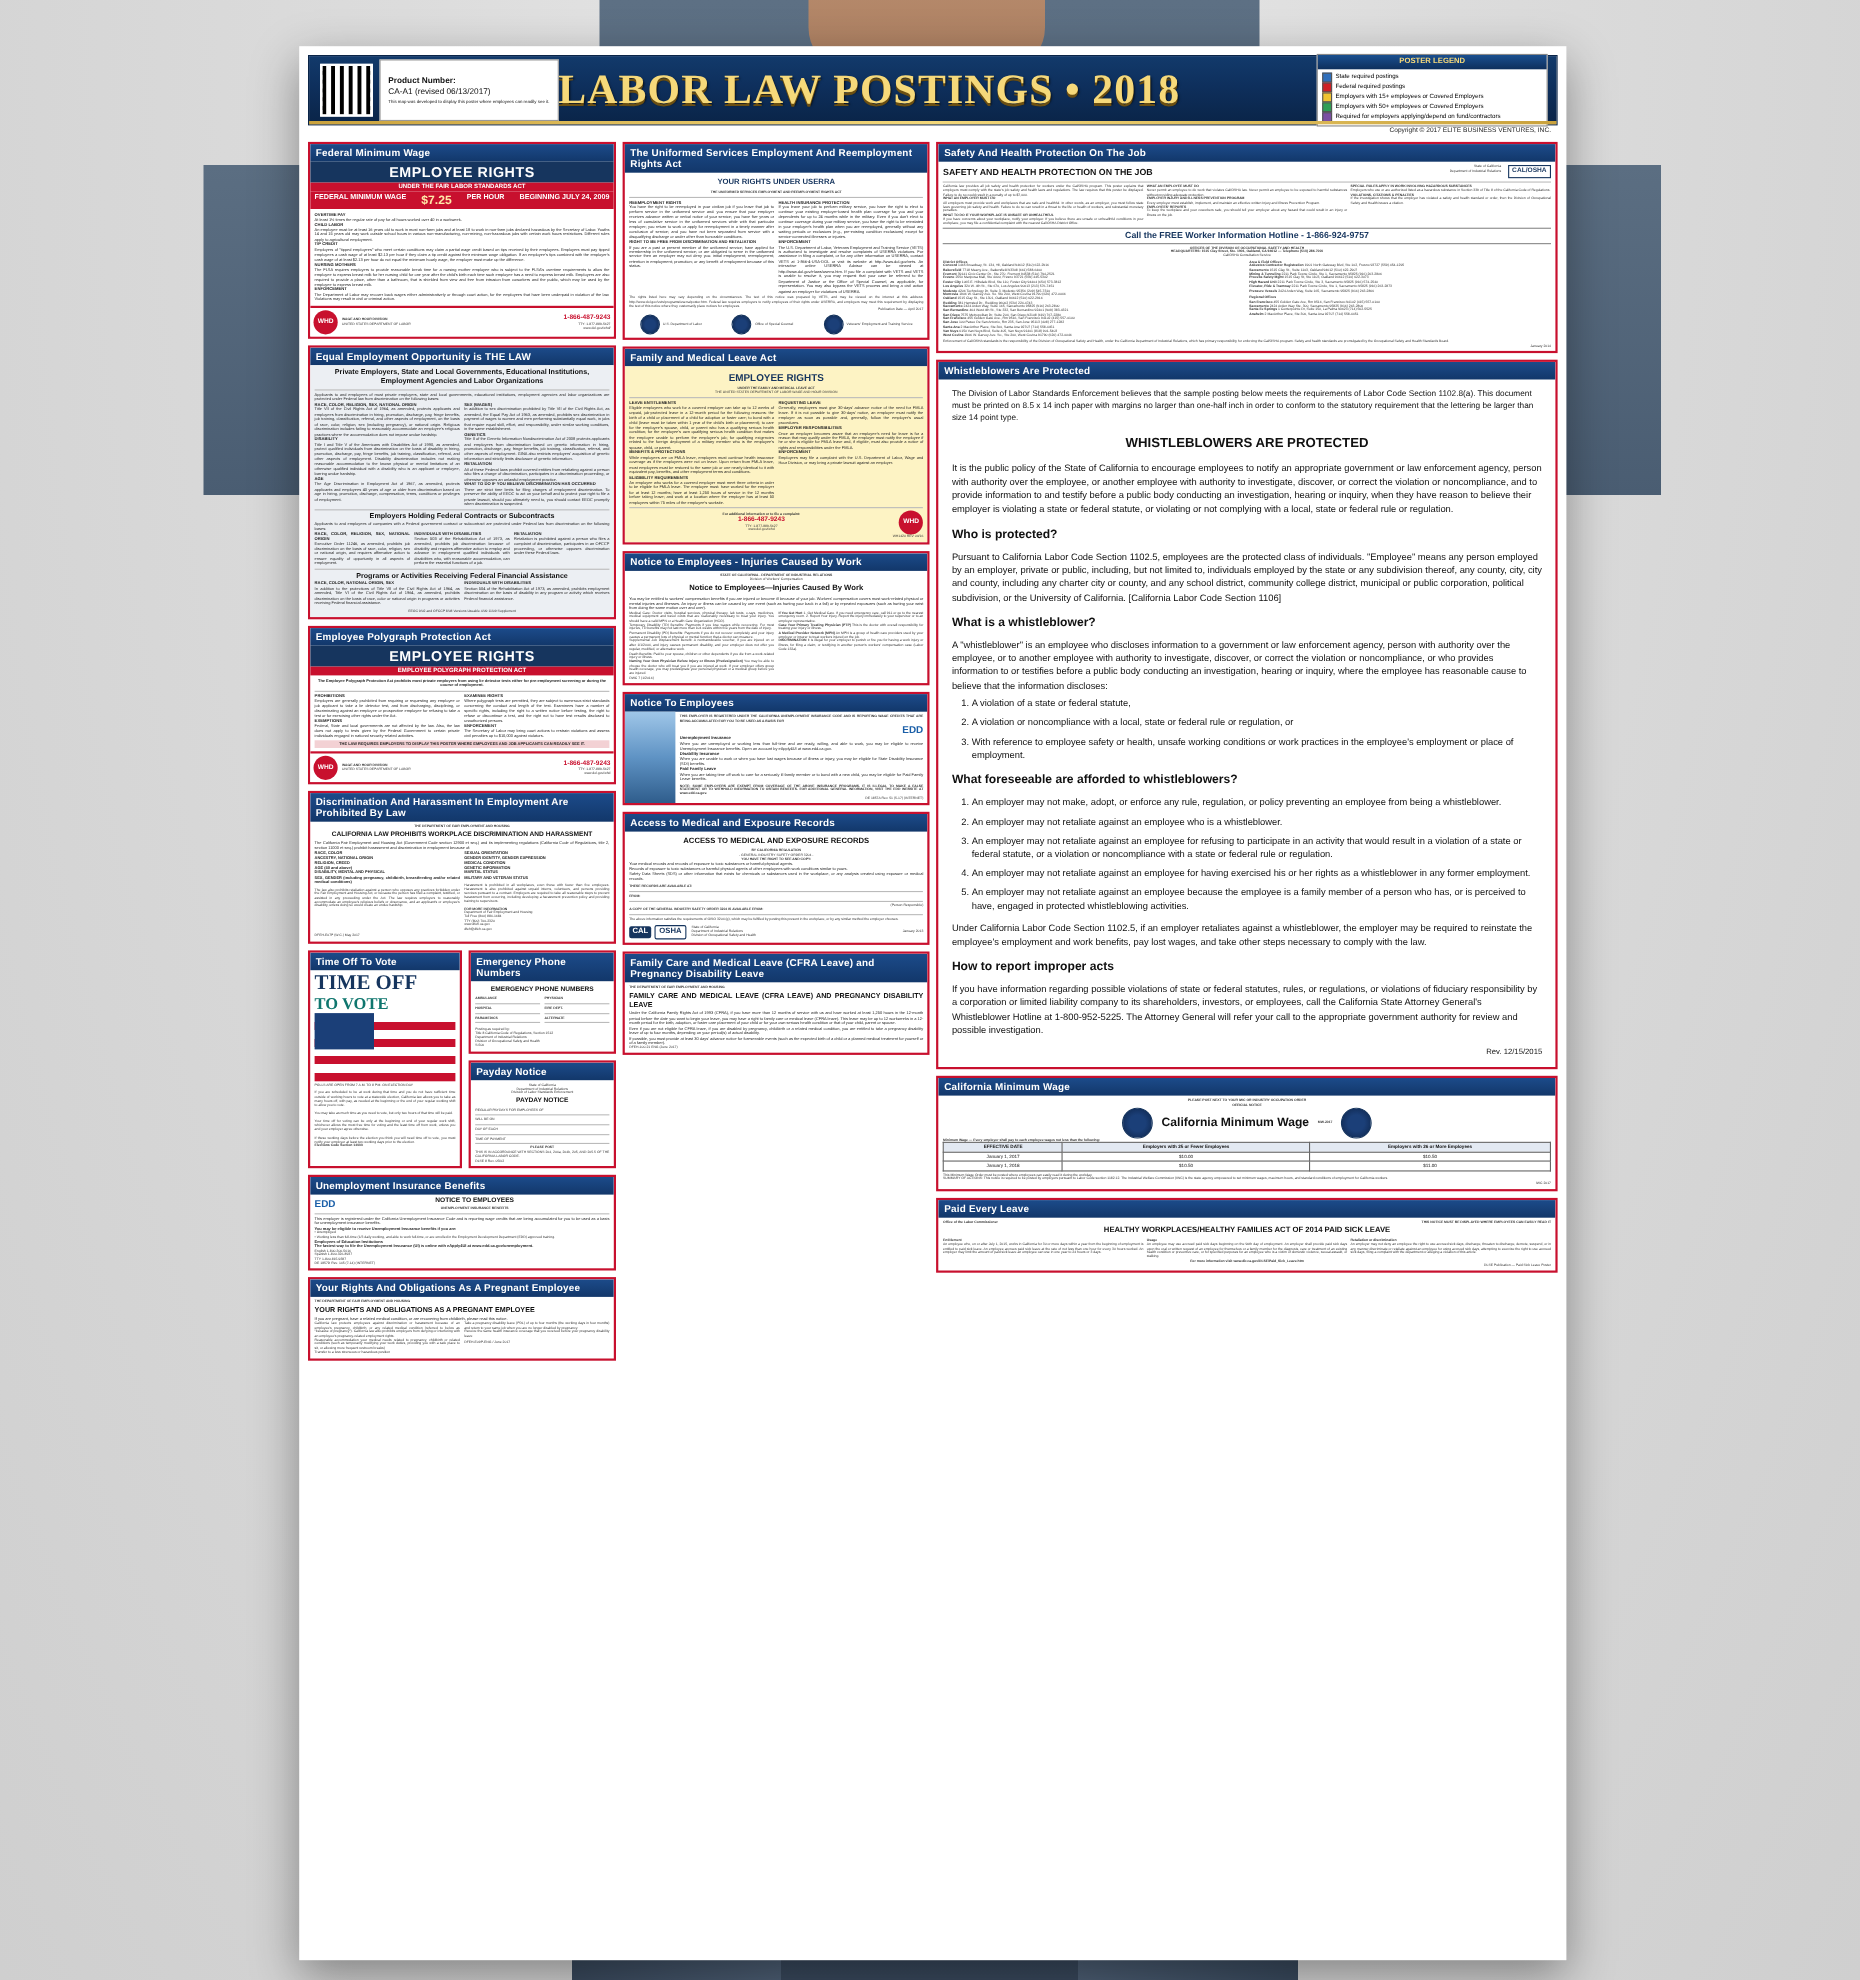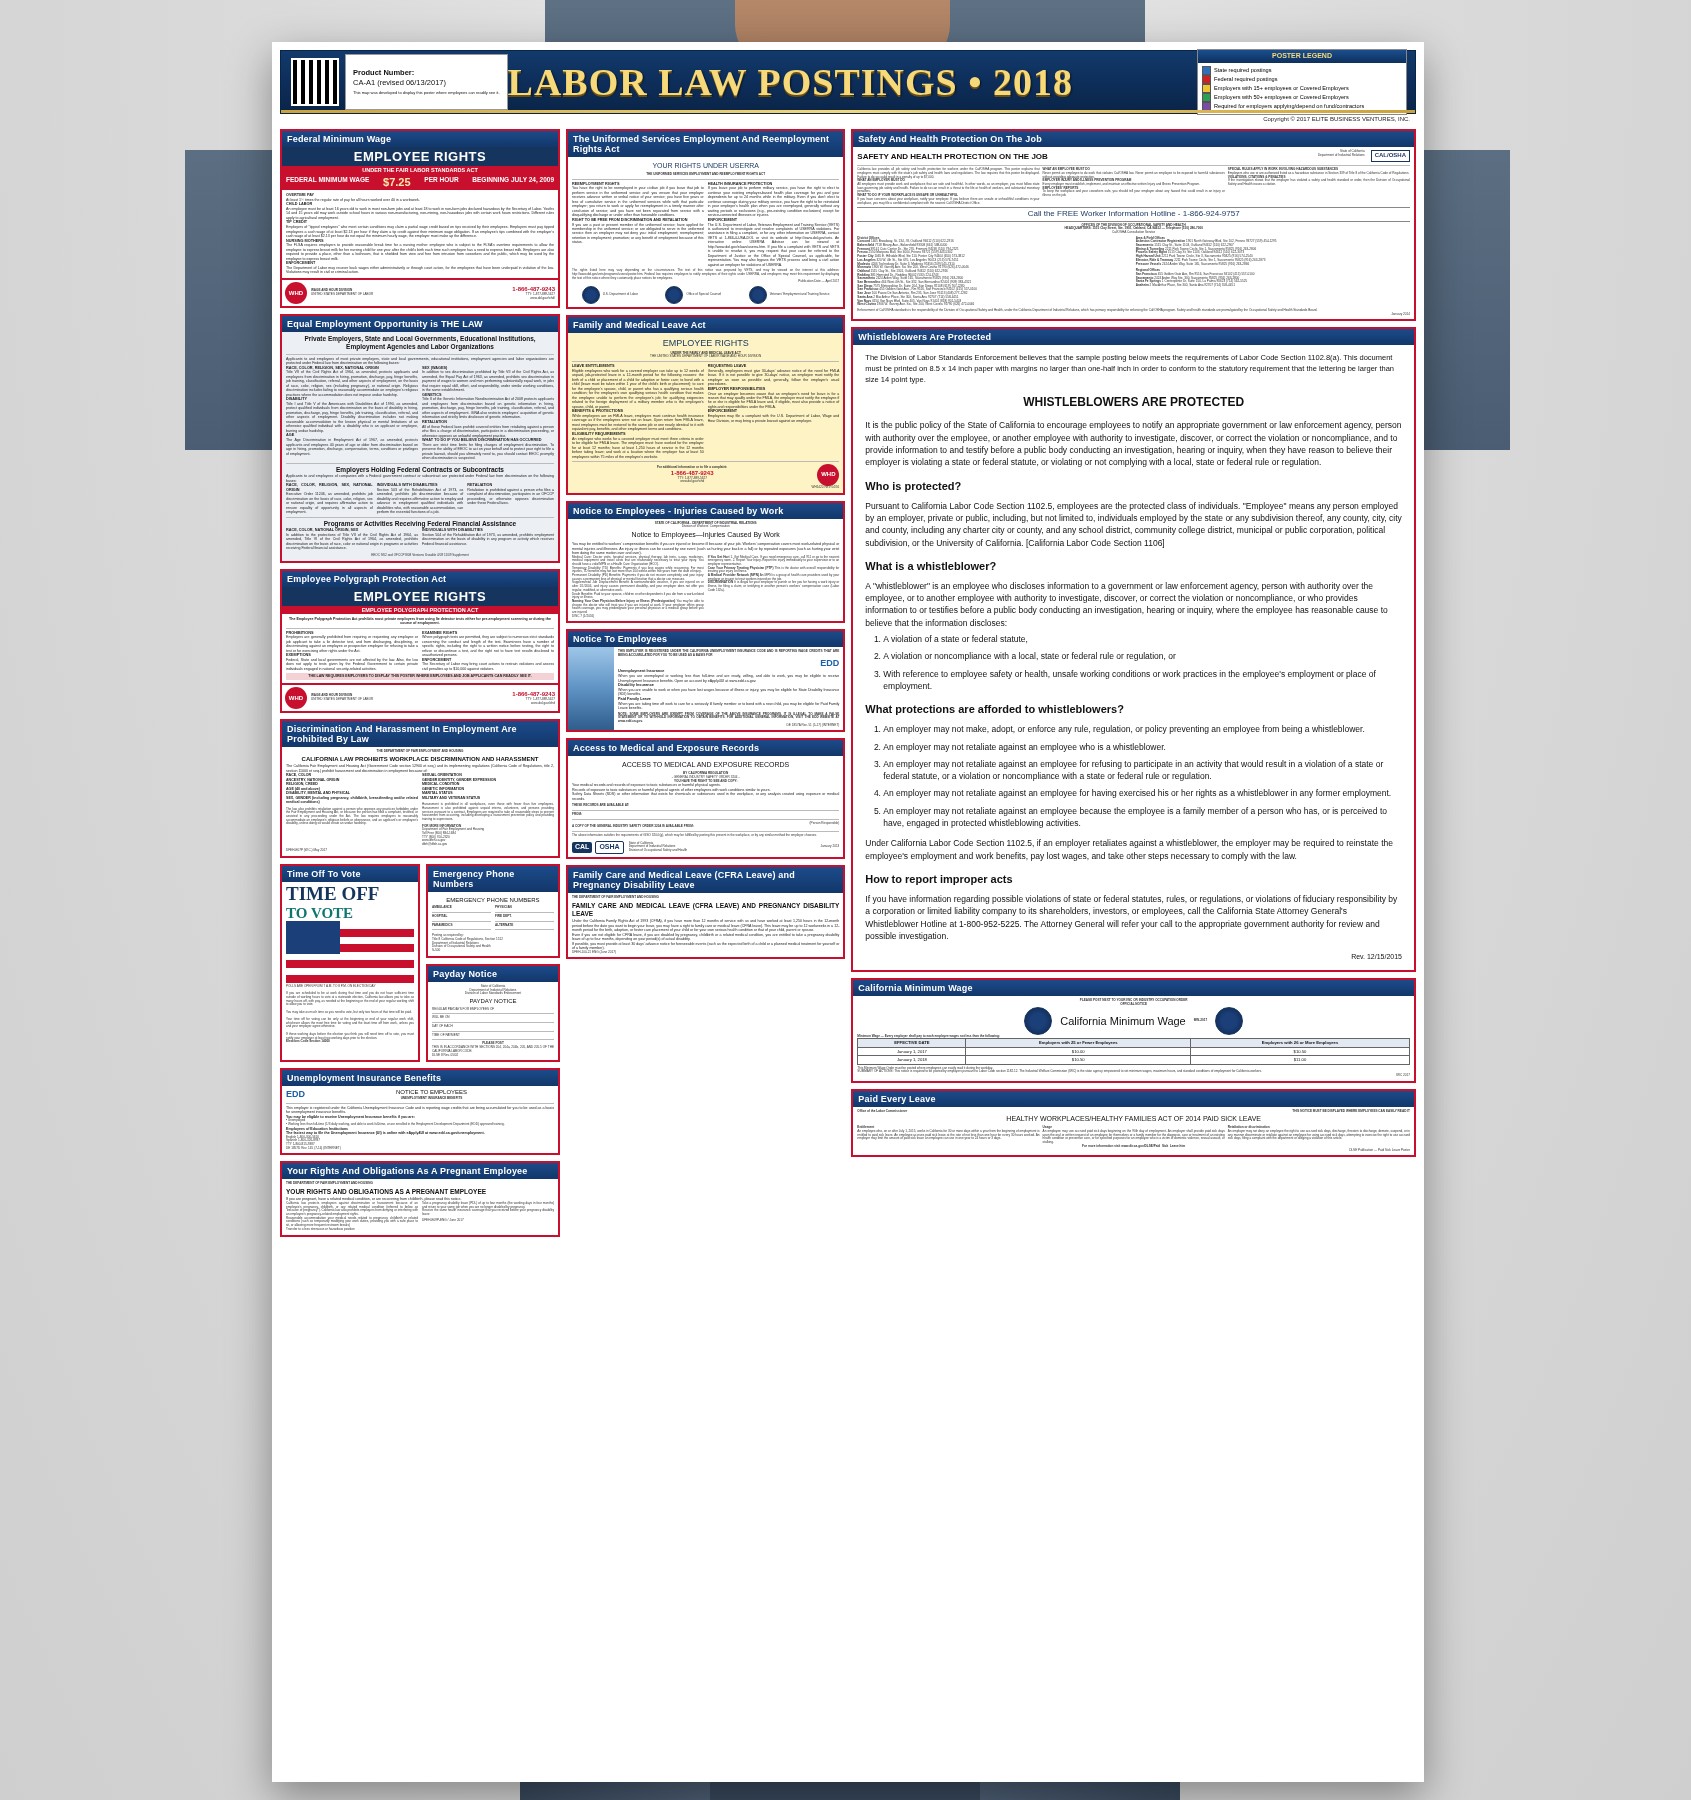--- a/index.html
+++ b/index.html
@@ -101,21 +101,21 @@
   .col-b{width:280px;}
   
   .card{
     border:2px solid #c8102e;background:#fff;position:relative;overflow:hidden;
   }
   .card-hd{
     background:linear-gradient(180deg,#1c4b8a,#12376a);
     color:#fff;font-weight:bold;font-size:9px;padding:3px 5px;letter-spacing:.2px;
   }
   .card-body{padding:3px 4px;font-size:4.3px;line-height:1.28;color:#111;text-align:justify;}
-  .sub-hd{font-weight:normal;font-size:7px;text-align:center;margin:2px 0;}
+  .sub-hd{font-weight:bold;font-size:7px;text-align:center;margin:2px 0;}
   .sub-hd2{font-weight:bold;font-size:5.5px;margin:2px 0 1px;}
   .rule{height:1px;background:#bbb;margin:2px 0;}
   .two{display:flex;gap:4px;}
   .two > div{flex:1;}
   .three{display:flex;gap:3px;}
   .three > div{flex:1;}
   .tiny{font-size:3.6px;line-height:1.25;color:#222;text-align:justify;}
   .tiny b{font-size:3.8px;}
   .micro{font-size:3.1px;line-height:1.2;color:#333;text-align:justify;}
   .band-yellow{background:#fdf3c4;}
@@ -750,21 +750,21 @@
           <div>It is the public policy of the State of California to encourage employees to notify an appropriate government or law enforcement agency, person with authority over the employee, or another employee with authority to investigate, discover, or correct the violation or noncompliance, and to provide information to and testify before a public body conducting an investigation, hearing or inquiry, when they have reason to believe their employer is violating a state or federal statute, or violating or not complying with a local, state or federal rule or regulation.</div>
           <h3>Who is protected?</h3>
           <div>Pursuant to California Labor Code Section 1102.5, employees are the protected class of individuals. "Employee" means any person employed by an employer, private or public, including, but not limited to, individuals employed by the state or any subdivision thereof, any county, city, city and county, including any charter city or county, and any school district, community college district, municipal or public corporation, political subdivision, or the University of California. [California Labor Code Section 1106]</div>
           <h3>What is a whistleblower?</h3>
           <div>A "whistleblower" is an employee who discloses information to a government or law enforcement agency, person with authority over the employee, or to another employee with authority to investigate, discover, or correct the violation or noncompliance, or who provides information to or testifies before a public body conducting an investigation, hearing or inquiry, where the employee has reasonable cause to believe that the information discloses:</div>
           <ol>
             <li>A violation of a state or federal statute,</li>
             <li>A violation or noncompliance with a local, state or federal rule or regulation, or</li>
             <li>With reference to employee safety or health, unsafe working conditions or work practices in the employee's employment or place of employment.</li>
           </ol>
-          <h3>What protections are afforded to whistleblowers?</h3>
+          <h3>What foreseeable are afforded to whistleblowers?</h3>
           <ol>
             <li>An employer may not make, adopt, or enforce any rule, regulation, or policy preventing an employee from being a whistleblower.</li>
             <li>An employer may not retaliate against an employee who is a whistleblower.</li>
             <li>An employer may not retaliate against an employee for refusing to participate in an activity that would result in a violation of a state or federal statute, or a violation or noncompliance with a state or federal rule or regulation.</li>
             <li>An employer may not retaliate against an employee for having exercised his or her rights as a whistleblower in any former employment.</li>
             <li>An employer may not retaliate against an employee because the employee is a family member of a person who has, or is perceived to have, engaged in protected whistleblowing activities.</li>
           </ol>
           <div>Under California Labor Code Section 1102.5, if an employer retaliates against a whistleblower, the employer may be required to reinstate the employee's employment and work benefits, pay lost wages, and take other steps necessary to comply with the law.</div>
           <h3>How to report improper acts</h3>
           <div>If you have information regarding possible violations of state or federal statutes, rules, or regulations, or violations of fiduciary responsibility by a corporation or limited liability company to its shareholders, investors, or employees, call the California State Attorney General's Whistleblower Hotline at 1-800-952-5225. The Attorney General will refer your call to the appropriate government authority for review and possible investigation.</div>

